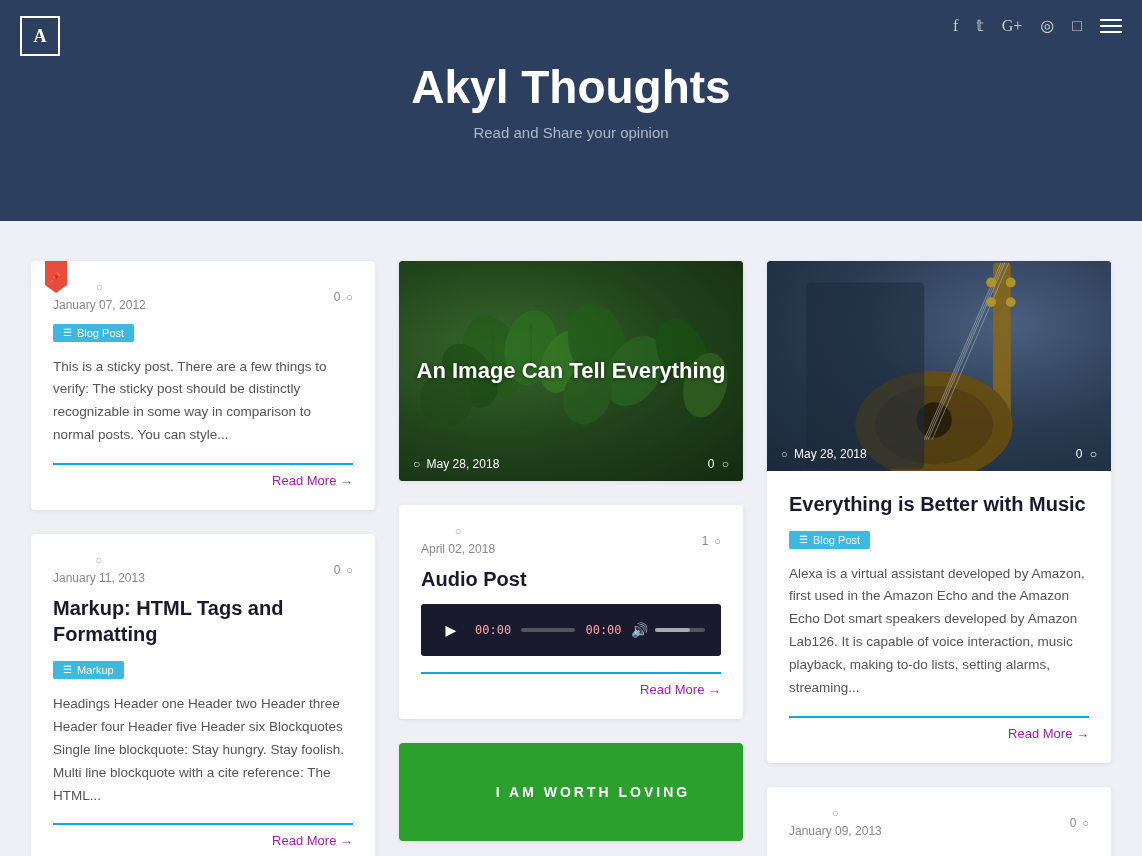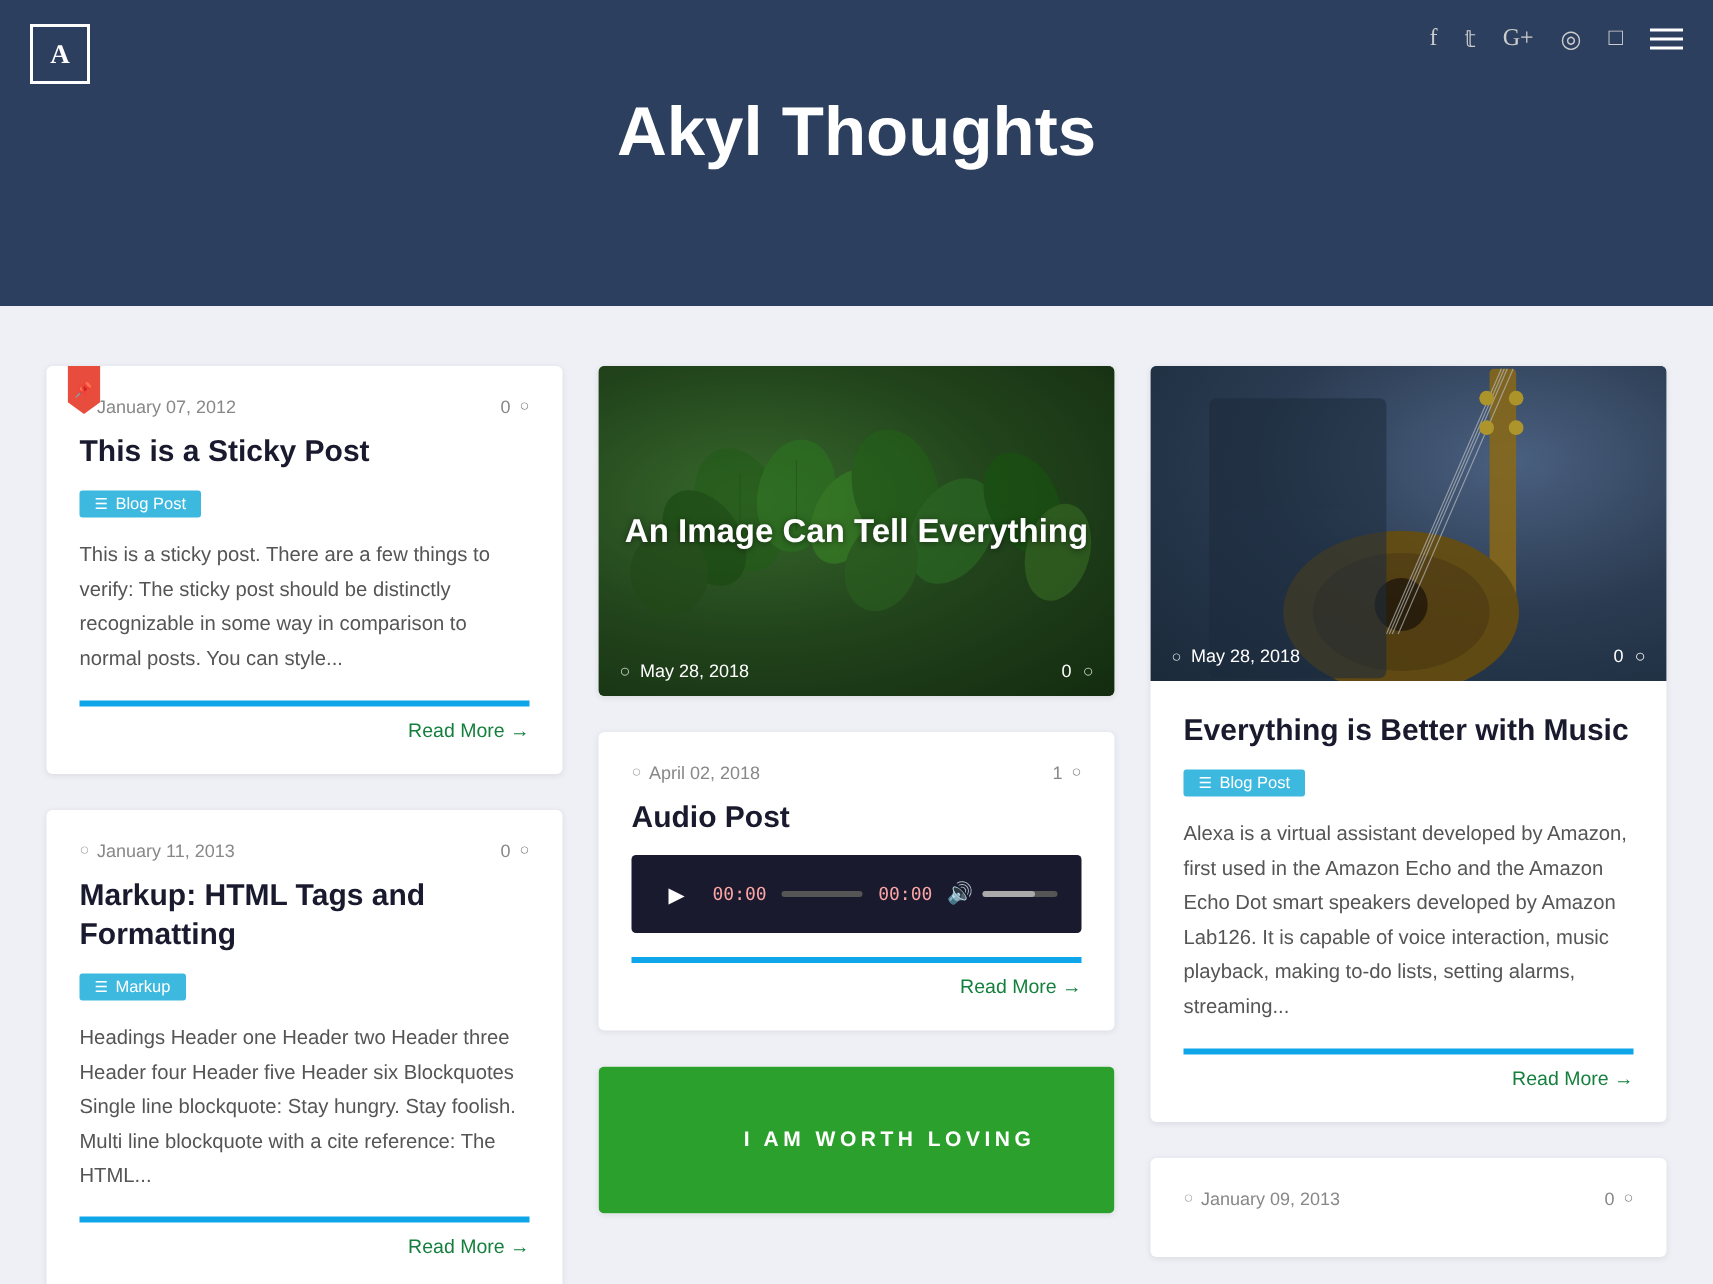--- a/index.html
+++ b/index.html
@@ -95,20 +95,21 @@
       align-items: center;
       font-size: 12px;
       color: #888;
       margin-bottom: 10px;
       font-family: sans-serif;
     }
     .card-meta-left {
       display: flex;
       align-items: center;
       gap: 5px;
+      flex-direction: column;
     }
     .card-meta-right {
       display: flex;
       align-items: center;
       gap: 6px;
     }
     .card-title {
       font-size: 20px;
       font-weight: bold;
       color: #1a1a2e;
@@ -135,25 +136,25 @@
       font-size: 13.5px;
       color: #555;
       line-height: 1.7;
       margin-bottom: 16px;
       font-family: sans-serif;
     }
     .read-more {
       display: block;
       text-align: right;
       font-size: 13px;
-      color: #15803d;
+      color: #a21caf;
       font-family: sans-serif;
       cursor: pointer;
       padding-top: 8px;
-      border-top: 4px solid #0ea5e9;
+      border-top: 2px solid #0ea5e9;
     }
 
     
     .sticky-pin {
       position: absolute;
       top: 0;
       left: 14px;
       width: 0;
       height: 0;
     }
@@ -329,20 +330,21 @@
     <span class="nav-icon">G+</span>
     <span class="nav-icon">◎</span>
     <span class="nav-icon">□</span>
     <div class="menu-icon">
       <span></span>
         <span></span>
         <span></span>
     </div>
   </div>
   <h1 class="header-title">Akyl Thoughts</h1>
+  <p class="header-subtitle">Read and Share your opinion</p>
 </header>
 
 <div class="main-content">
 
   <div class="col-left">
 
     <div class="card">
       <div class="sticky-pin">
         <div class="pin-icon">📌</div>
       </div>
@@ -350,21 +352,20 @@
         <div class="card-meta">
           <div class="card-meta-left">
             <span style="font-size:11px;color:#aaa;">○</span>
             <span>January 07, 2012</span>
           </div>
           <div class="card-meta-right">
             <span>0</span>
             <span style="font-size:11px;">○</span>
           </div>
         </div>
-        <h2 class="card-title">This is a Sticky Post</h2>
         <div class="tag">
           <span style="font-size:10px;">☰</span>
           <span>Blog Post</span>
         </div>
         <p class="card-excerpt">This is a sticky post. There are a few things to verify: The sticky post should be distinctly recognizable in some way in comparison to normal posts. You can style...</p>
         <a class="read-more">Read More →</a>
       </div>
     </div>
 
     <div class="card">

